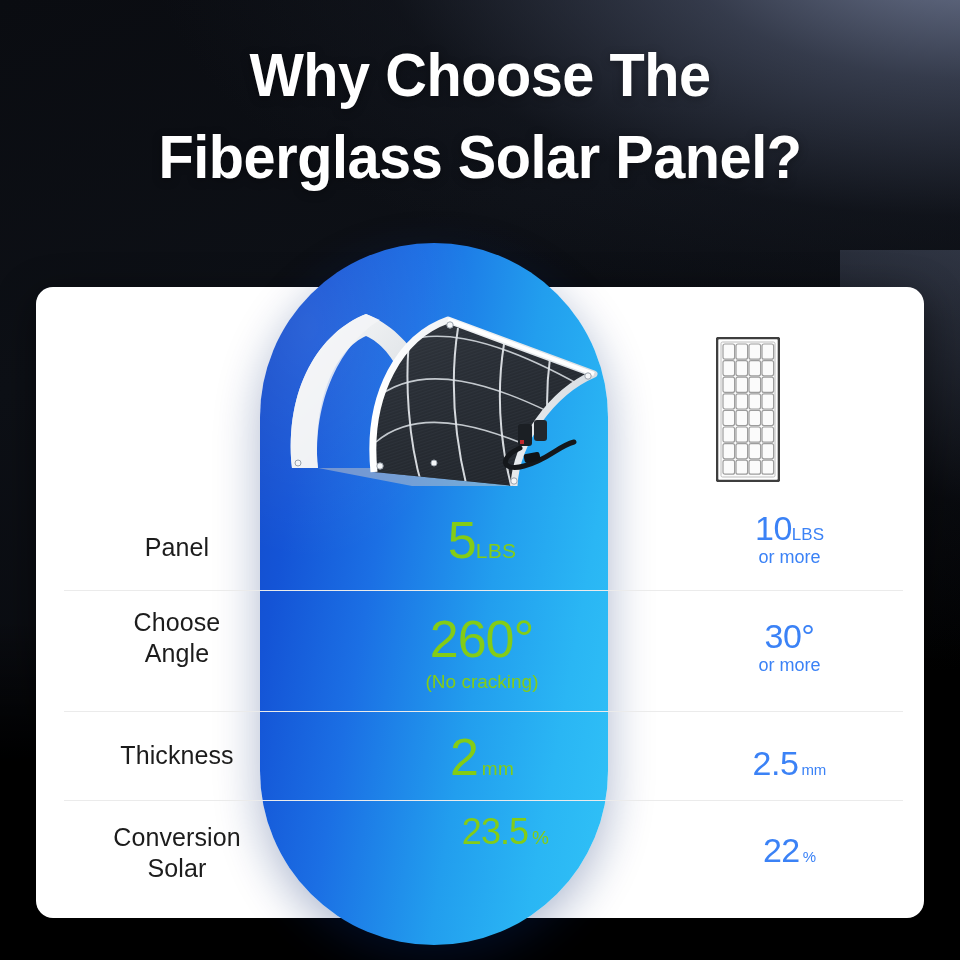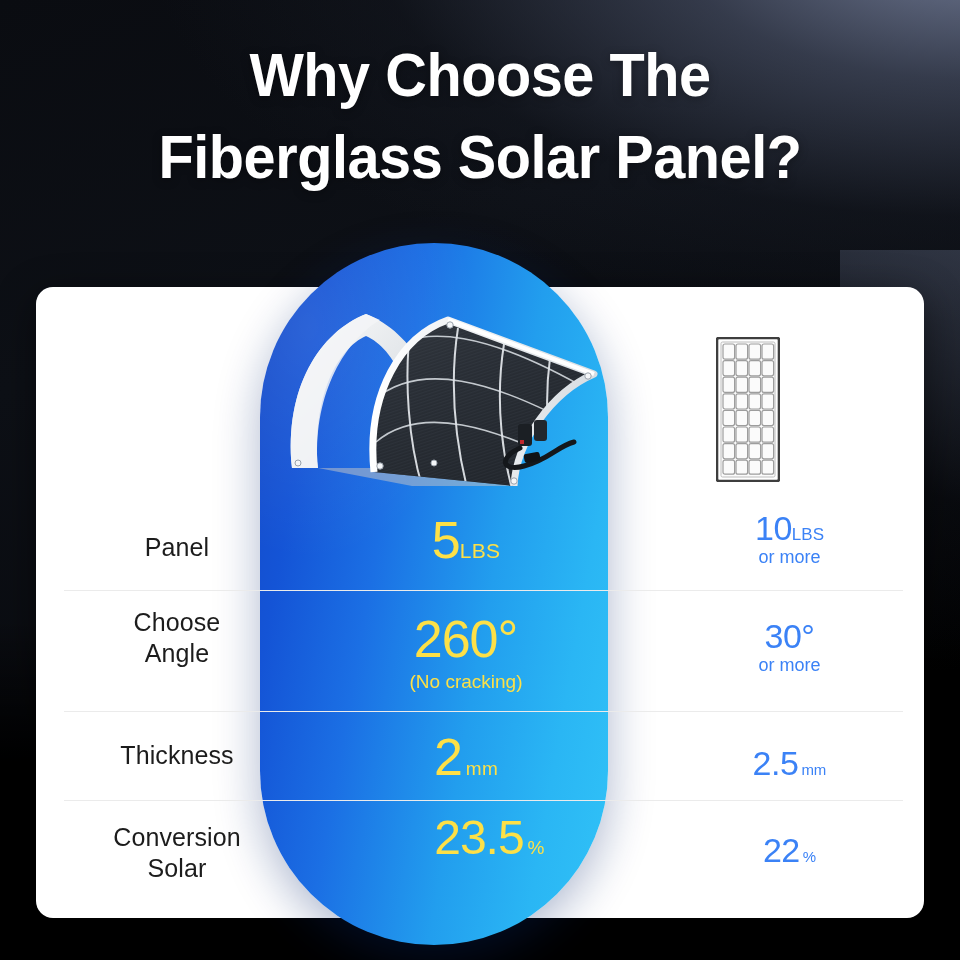--- a/index.html
+++ b/index.html
@@ -89,33 +89,33 @@
     font-size:25px; line-height:31px; font-weight:400;
     letter-spacing:0.1px;
   }
   .label.r1 { top:245px; }
   .label.r2 { top:320px; }
   .label.r3 { top:453px; }
   .label.r4 { top:535px; }
 
   
   .cval {
-    position:absolute; left:224px; width:412px;
-    text-align:center; color:#fde047; white-space:nowrap;
+    position:absolute; left:240px; width:412px;
+    text-align:center; color:#84cc16; white-space:nowrap;
   }
   .cval .num { font-size:52px; font-weight:400; letter-spacing:-1px; line-height:1; }
   .cval .unit { font-size:21px; font-weight:400; letter-spacing:0.3px; }
   .cval .unit.sm { font-size:19px; padding-left:4px; }
   .cval .deg { font-size:52px; font-weight:400; }
   .cval .sub { display:block; font-size:19px; line-height:22px; margin-top:2px; }
   .cval.r1 { top:227px; }
   .cval.r2 { top:322px; }
   .cval.r3 { top:444px; }
   .cval.r4 { top:527px; }
-  .cval.r4 .num { font-size:48px;margin-left:47px; }
+  .cval.r4 .num { font-size:36px;margin-left:47px; }
 
   
   .rval {
     position:absolute; left:640px; width:227px;
     text-align:center; color:#3b82f6; white-space:nowrap;
   }
   .rval .num { font-size:34px; font-weight:400; letter-spacing:-0.5px; line-height:1; }
   .rval .unit { font-size:17px; }
   .rval .unit.sm { font-size:15px; padding-left:3px; }
   .rval .sub { display:block; font-size:18px; line-height:21px; margin-top:2px; }

